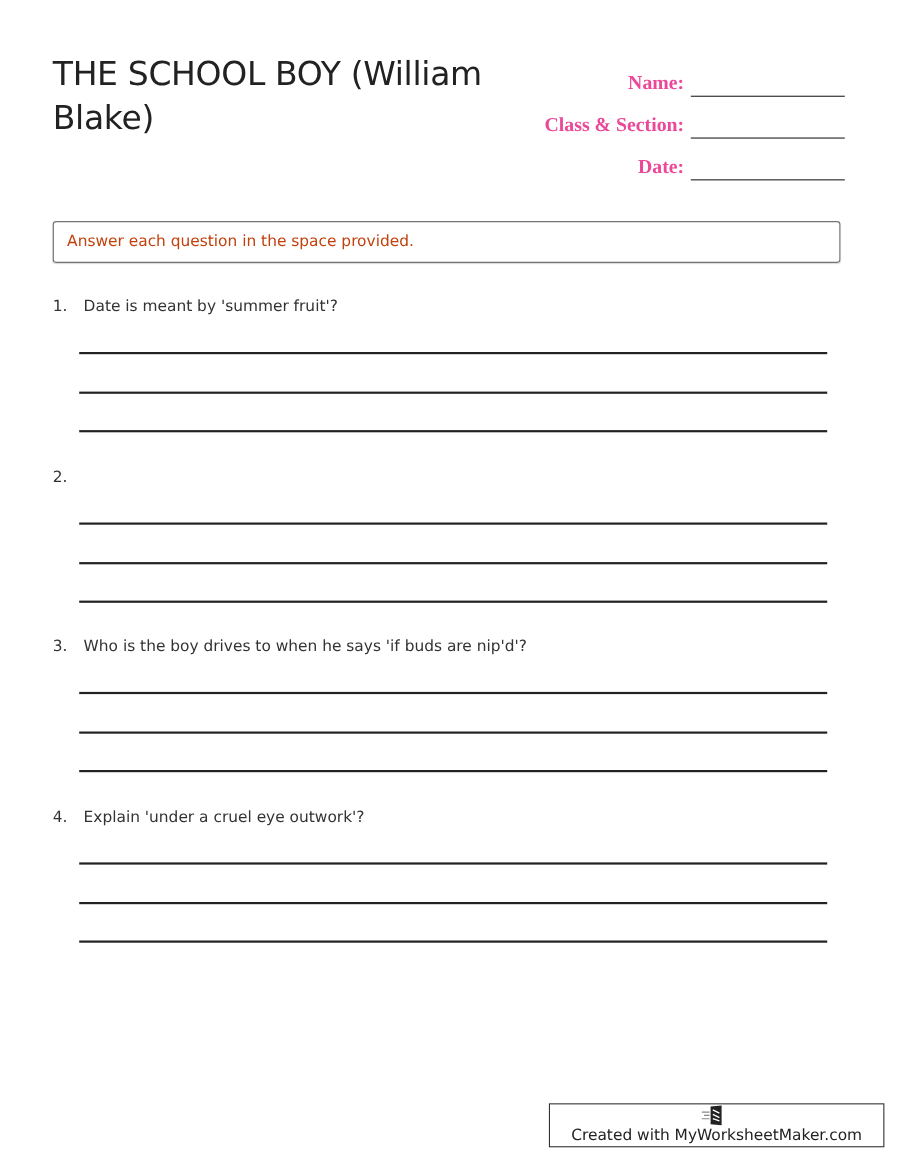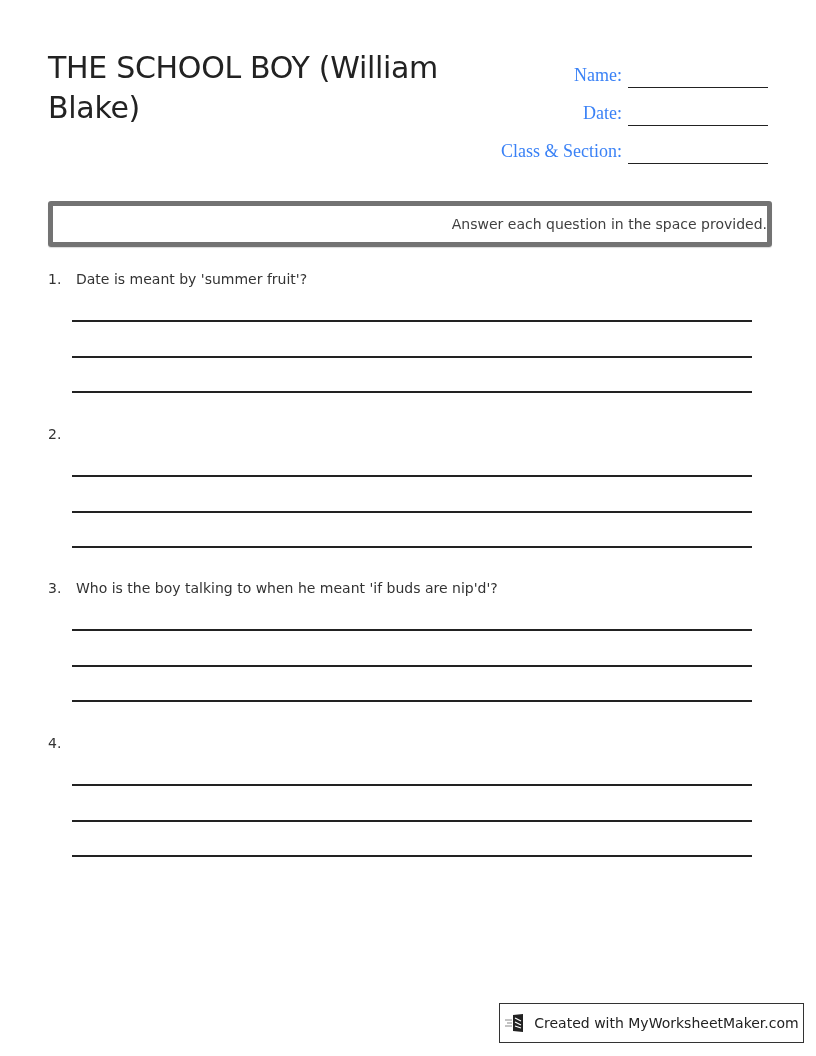--- a/index.html
+++ b/index.html
@@ -1,45 +1,45 @@
 <!DOCTYPE html>
 <html><head>
 <meta charset="utf-8">
 <style>
   html, body { margin: 0; padding: 0; }
   body { width: 816px; height: 1056px; background: #ffffff; position: relative; overflow: hidden; color: #2a2a2a; font-family: "DejaVu Sans", sans-serif; }
   .title { position: absolute; left: 48px; top: 48px; width: 420px; font-size: 30px; line-height: 40px; font-weight: normal; color: #222; margin: 0; letter-spacing: -0.3px; }
-  .meta { position: absolute; right: 48px; top: 50px; font-family: "Liberation Serif", serif; font-size: 18px; color: #3b82f6; }
+  .meta { position: absolute; right: 48px; top: 50px; font-family: "Liberation Serif", serif; font-size: 18px; color: #ec4899; font-weight: bold; }
   .meta-row { display: flex; align-items: flex-end; justify-content: flex-end; height: 38px; }
   .meta-label { margin-right: 6px; line-height: 26px; }
   .meta-line { width: 140px; border-bottom: 1.5px solid #222; height: 26px; }
-  .instructions { position: absolute; left: 48px; top: 201px; width: 702px; height: 36px; border: 5px solid #737373; border-radius: 3px; font-size: 14px; line-height: 36px; padding-left: 12px; color: #404040; box-shadow: 0 1px 1px rgba(0,0,0,0.15); text-align: right; }
+  .instructions { position: absolute; left: 48px; top: 201px; width: 702px; height: 36px; border: 1px solid #737373; border-radius: 3px; font-size: 14px; line-height: 36px; padding-left: 12px; color: #c2410c; box-shadow: 0 1px 1px rgba(0,0,0,0.15); }
   .question { position: absolute; left: 48px; width: 720px; }
   .q-text { font-size: 14px; line-height: 20px; color: #333; display: flex; }
   .q-num { width: 28px; }
   .answer-line { position: absolute; left: 24px; width: 680px; height: 2px; background: #222; }
-  .footer { position: absolute; left: 499px; top: 1003px; width: 305px; height: 40px; border: 1.5px solid #333; display: flex; align-items: center; justify-content: center; font-size: 14px; color: #222; box-sizing: border-box; }
+  .footer { position: absolute; left: 499px; top: 1003px; width: 305px; height: 40px; border: 1.5px solid #333; display: flex; align-items: center; justify-content: flex-start; font-size: 14px; color: #222; box-sizing: border-box; flex-direction: column; }
   .footer svg { margin-right: 6px; }
 </style>
 </head>
 <body>
 
 <h1 class="title">THE SCHOOL BOY (William Blake)</h1>
 
 <div class="meta">
   <div class="meta-row">
     <span class="meta-label">Name:</span>
     <span class="meta-line"></span>
   </div>
   <div class="meta-row">
-    <span class="meta-label">Date:</span>
+    <span class="meta-label">Class &amp; Section:</span>
     <span class="meta-line"></span>
   </div>
   <div class="meta-row">
-    <span class="meta-label">Class &amp; Section:</span>
+    <span class="meta-label">Date:</span>
     <span class="meta-line"></span>
   </div>
 </div>
 
 <div class="instructions">Answer each question in the space provided.</div>
 
 <div class="question" style="top:269px;">
   <div class="q-text">
       <span class="q-num">1.</span>
       <span>Date is meant by 'summer fruit'?</span>
@@ -54,30 +54,31 @@
       <span class="q-num">2.</span>
     </div>
   <div class="answer-line" style="top:51px;"></div>
   <div class="answer-line" style="top:87px;"></div>
   <div class="answer-line" style="top:122px;"></div>
 </div>
 
 <div class="question" style="top:578px;">
   <div class="q-text">
       <span class="q-num">3.</span>
-      <span>Who is the boy talking to when he meant 'if buds are nip'd'?</span>
+      <span>Who is the boy drives to when he says 'if buds are nip'd'?</span>
     </div>
   <div class="answer-line" style="top:51px;"></div>
   <div class="answer-line" style="top:87px;"></div>
   <div class="answer-line" style="top:122px;"></div>
 </div>
 
 <div class="question" style="top:733px;">
   <div class="q-text">
       <span class="q-num">4.</span>
+      <span>Explain 'under a cruel eye outwork'?</span>
     </div>
   <div class="answer-line" style="top:51px;"></div>
   <div class="answer-line" style="top:87px;"></div>
   <div class="answer-line" style="top:122px;"></div>
 </div>
 
 <div class="footer">
   <svg width="24" height="20" viewBox="0 0 24 20">
     <line x1="1" y1="7" x2="8" y2="7" stroke="#888" stroke-width="1"></line>
     <line x1="3" y1="10" x2="8" y2="10" stroke="#888" stroke-width="1"></line>

